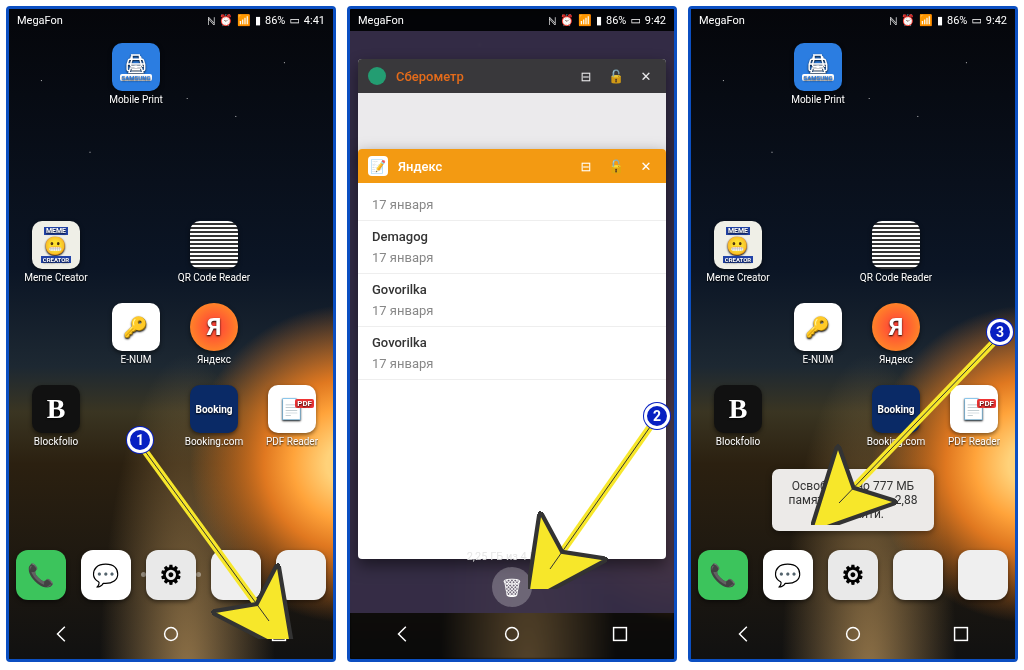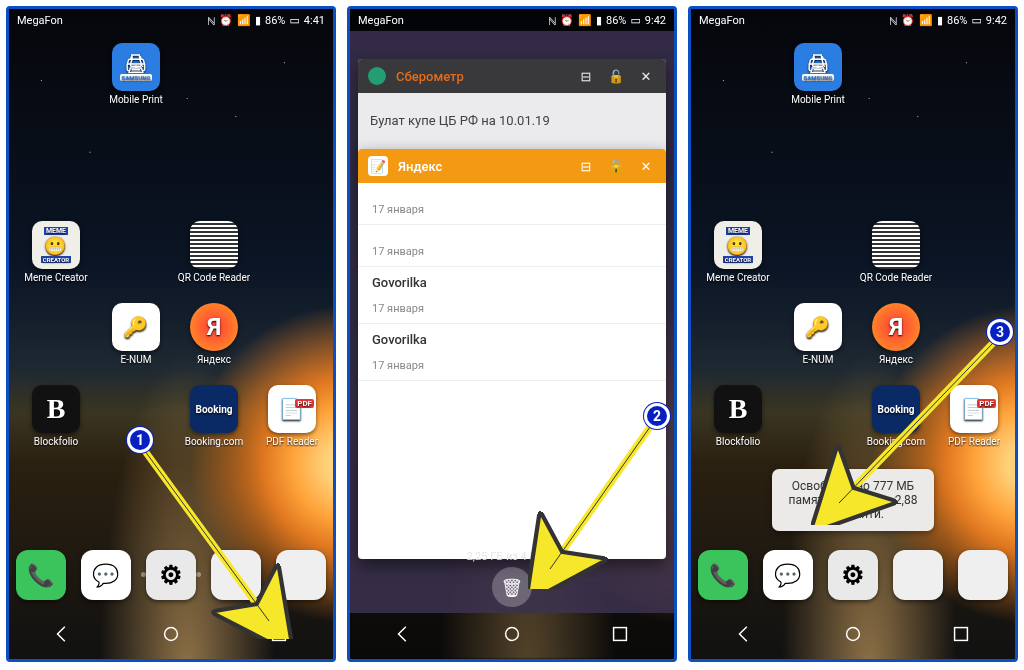--- a/index.html
+++ b/index.html
@@ -47,21 +47,21 @@
 
   
   .recents-dim { position:absolute; inset:22px 0 46px 0; background:rgba(60,50,80,.85); z-index:2; }
   .card { position:absolute; left:8px; right:8px; background:#fff; border-radius:4px; box-shadow:0 6px 16px rgba(0,0,0,.5); z-index:3; overflow:hidden; }
   .card-header { height:34px; display:flex; align-items:center; padding:0 10px; gap:10px; color:#fff; font-size:13px; }
   .card-header .title { flex:1; font-weight:500; }
   .card-header .act { width:20px; text-align:center; }
   .card-body { background:#fff; color:#333; font-size:13px; }
   .note-row { padding:8px 14px; border-bottom:1px solid #eee; }
   .note-row .t { font-weight:500; }
-  .note-row .d { color:#888; font-size:11px; margin-top:12px; }
+  .note-row .d { color:#888; font-size:13px; margin-top:6px; }
   .search { background:#f0f0f0; color:#aaa; font-size:12px; padding:6px 12px; }
 
   .mem-text { position:absolute; left:50%; transform:translateX(-50%); bottom:52px; color:#e6e6e6; font-size:11px; z-index:3;}
   .trash { position:absolute; left:50%; transform:translateX(-50%); bottom:8px; width:40px; height:40px; border-radius:50%; background:rgba(255,255,255,.25); display:flex; align-items:center; justify-content:center; z-index:3;}
 
   .toast { position:absolute; left:50%; transform:translateX(-50%); bottom:128px; background:#eceae8; color:#333; font-size:12px; padding:10px 14px; border-radius:7px; max-width:90%; text-align:center; z-index:4; box-shadow:0 2px 6px rgba(0,0,0,.4);}
 
   
   .ic-blue{background:#2b7de1;color:#fff;} .ic-white{background:#fff;color:#333;}
   .ic-black{background:#111;color:#fff;} .ic-navy{background:#0a2a66;color:#fff;}
@@ -221,38 +221,36 @@
   </div>
 
   <div class="card" style="top:50px;height:100px;opacity:.9;">
     <div class="card-header" style="background:#3a3a3a;">
       <span style="width:18px;height:18px;border-radius:50%;background:#2a7;display:inline-block;"></span>
       <span class="title" style="color:#f97316;">Сберометр</span>
       <span class="act">⊟</span>
       <span class="act">🔓</span>
       <span class="act">✕</span>
     </div>
-    <div class="card-body" style="padding:20px 12px 8px;color:#444;font-size:13px;">
-      <span>Булат купе ЦБ РФ на 10.01.19</span>
-    </div>
   </div>
 
   <div class="card" style="top:140px;bottom:100px;">
     <div class="card-header" style="background:#f39a12;">
       <span style="background:#fff;width:20px;height:20px;border-radius:4px;display:flex;align-items:center;justify-content:center;font-size:13px;">📝</span>
       <span class="title">Яндекс</span>
       <span class="act">⊟</span>
       <span class="act">🔓</span>
       <span class="act">✕</span>
     </div>
     <div class="card-body">
       <div class="note-row">
           <div class="d">17 января</div>
         </div>
       <div class="note-row">
+          <div class="t">Demagog</div>
           <div class="d">17 января</div>
         </div>
       <div class="note-row">
           <div class="t">Govorilka</div>
           <div class="d">17 января</div>
         </div>
       <div class="note-row">
           <div class="t">Govorilka</div>
           <div class="d">17 января</div>
         </div>

